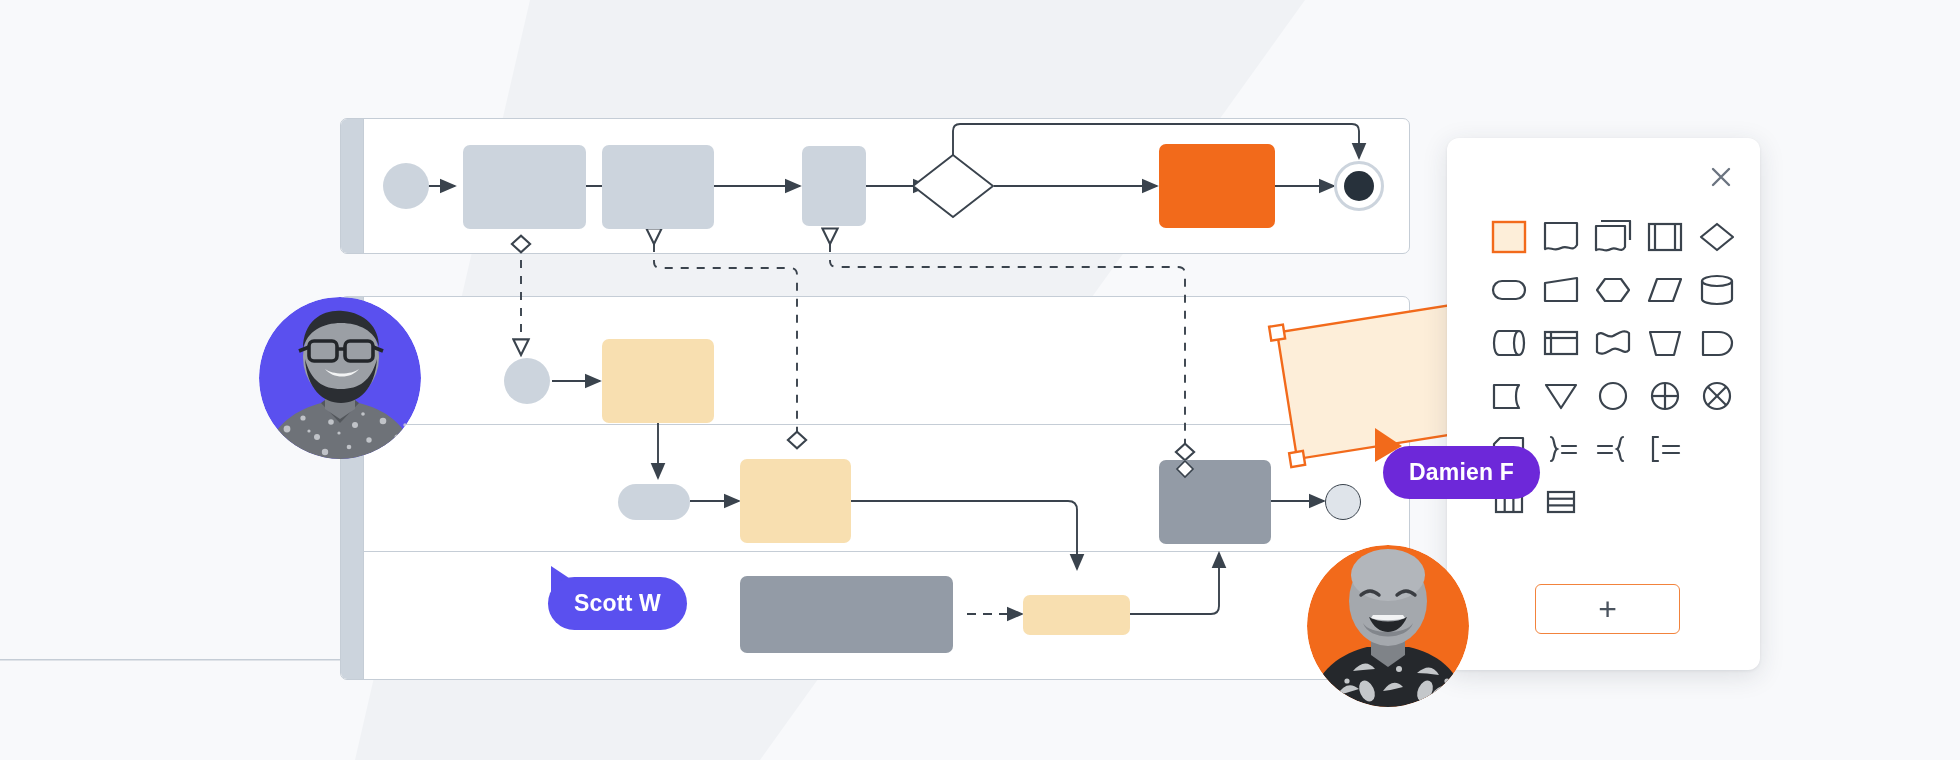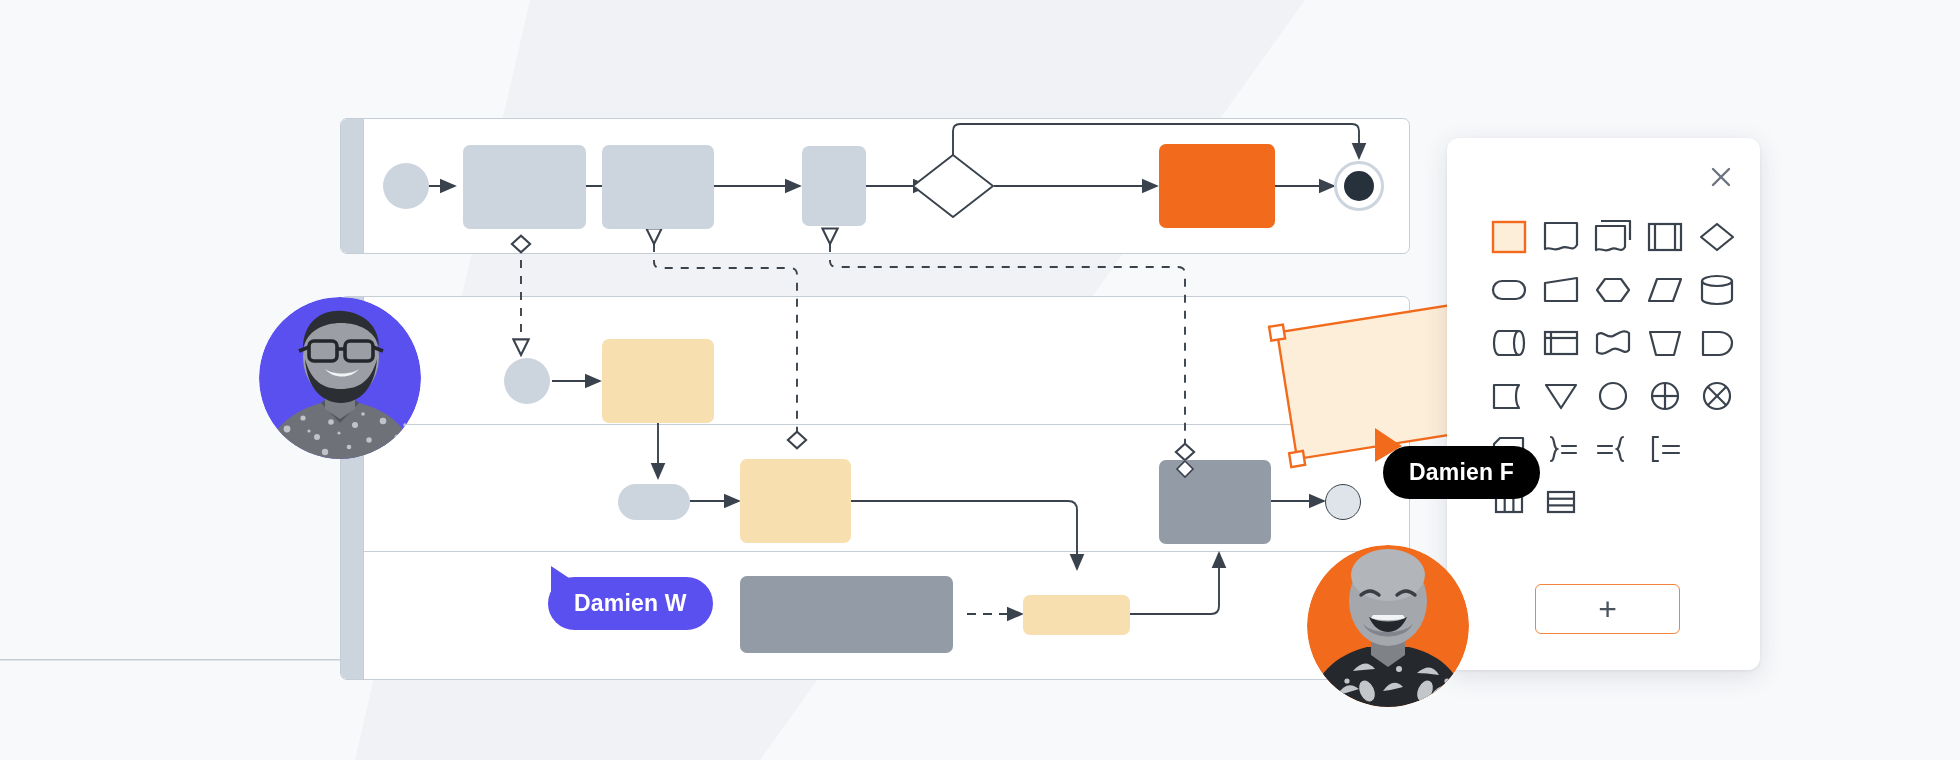--- a/index.html
+++ b/index.html
@@ -461,23 +461,23 @@
 
         <path d="M56 78 C62 96 100 96 106 78 C100 90 62 90 56 78 Z" fill="#6c7076" opacity=".6"></path>
       </g>
     </svg>
   </div>
 
   <svg class="cursor-arrow layer" viewBox="0 0 1960 760">
     <path d="M551 566 L551 600 L578 584 Z" fill="#5a50ef"></path>
   </svg>
   <div class="cursor-tag" style="left:548px;top:577px;background:#5a50ef;">
-    <span>Damien W</span>
+    <span>Scott W</span>
   </div>
 
   <svg class="cursor-arrow layer" viewBox="0 0 1960 760">
     <path d="M1375 428 L1375 462 L1402 446 Z" fill="#f26a1b"></path>
   </svg>
-  <div class="cursor-tag" style="left:1383px;top:446px;background:#000000;text-align:right;">
+  <div class="cursor-tag" style="left:1383px;top:446px;background:#6d28d9;text-align:right;">
     <span>Damien F</span>
   </div>
 
 </div>
 
 </body></html>

